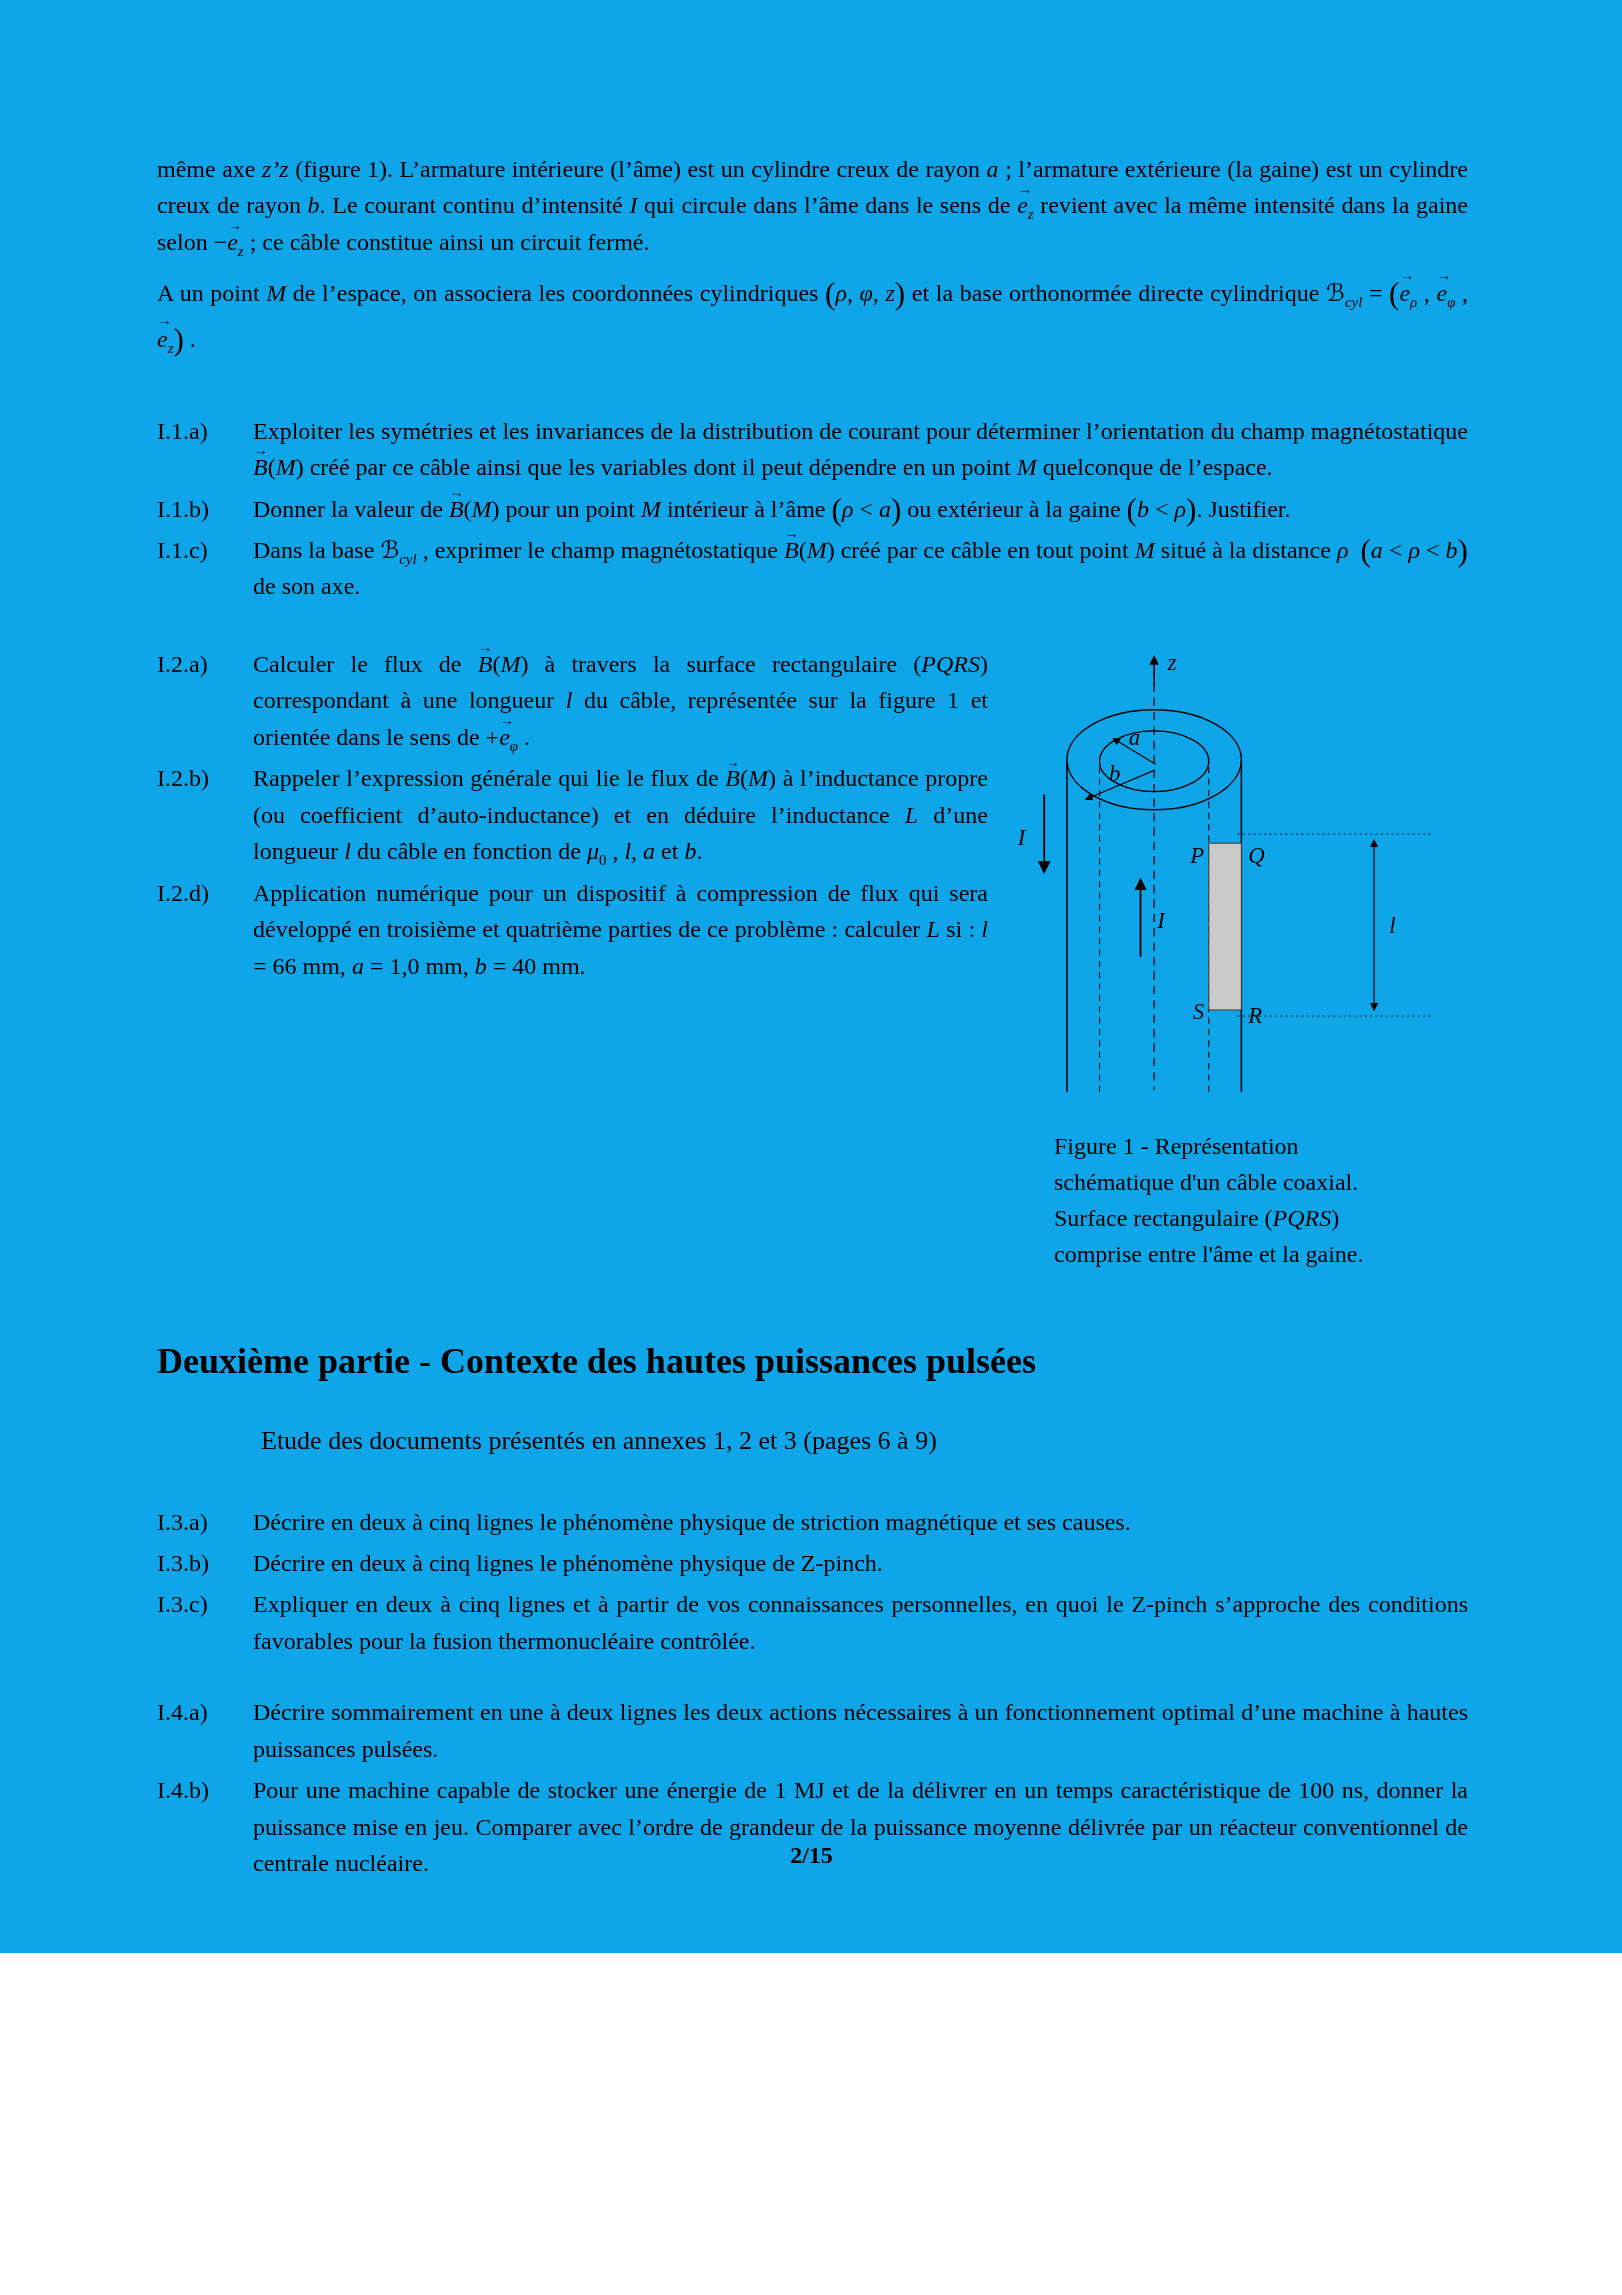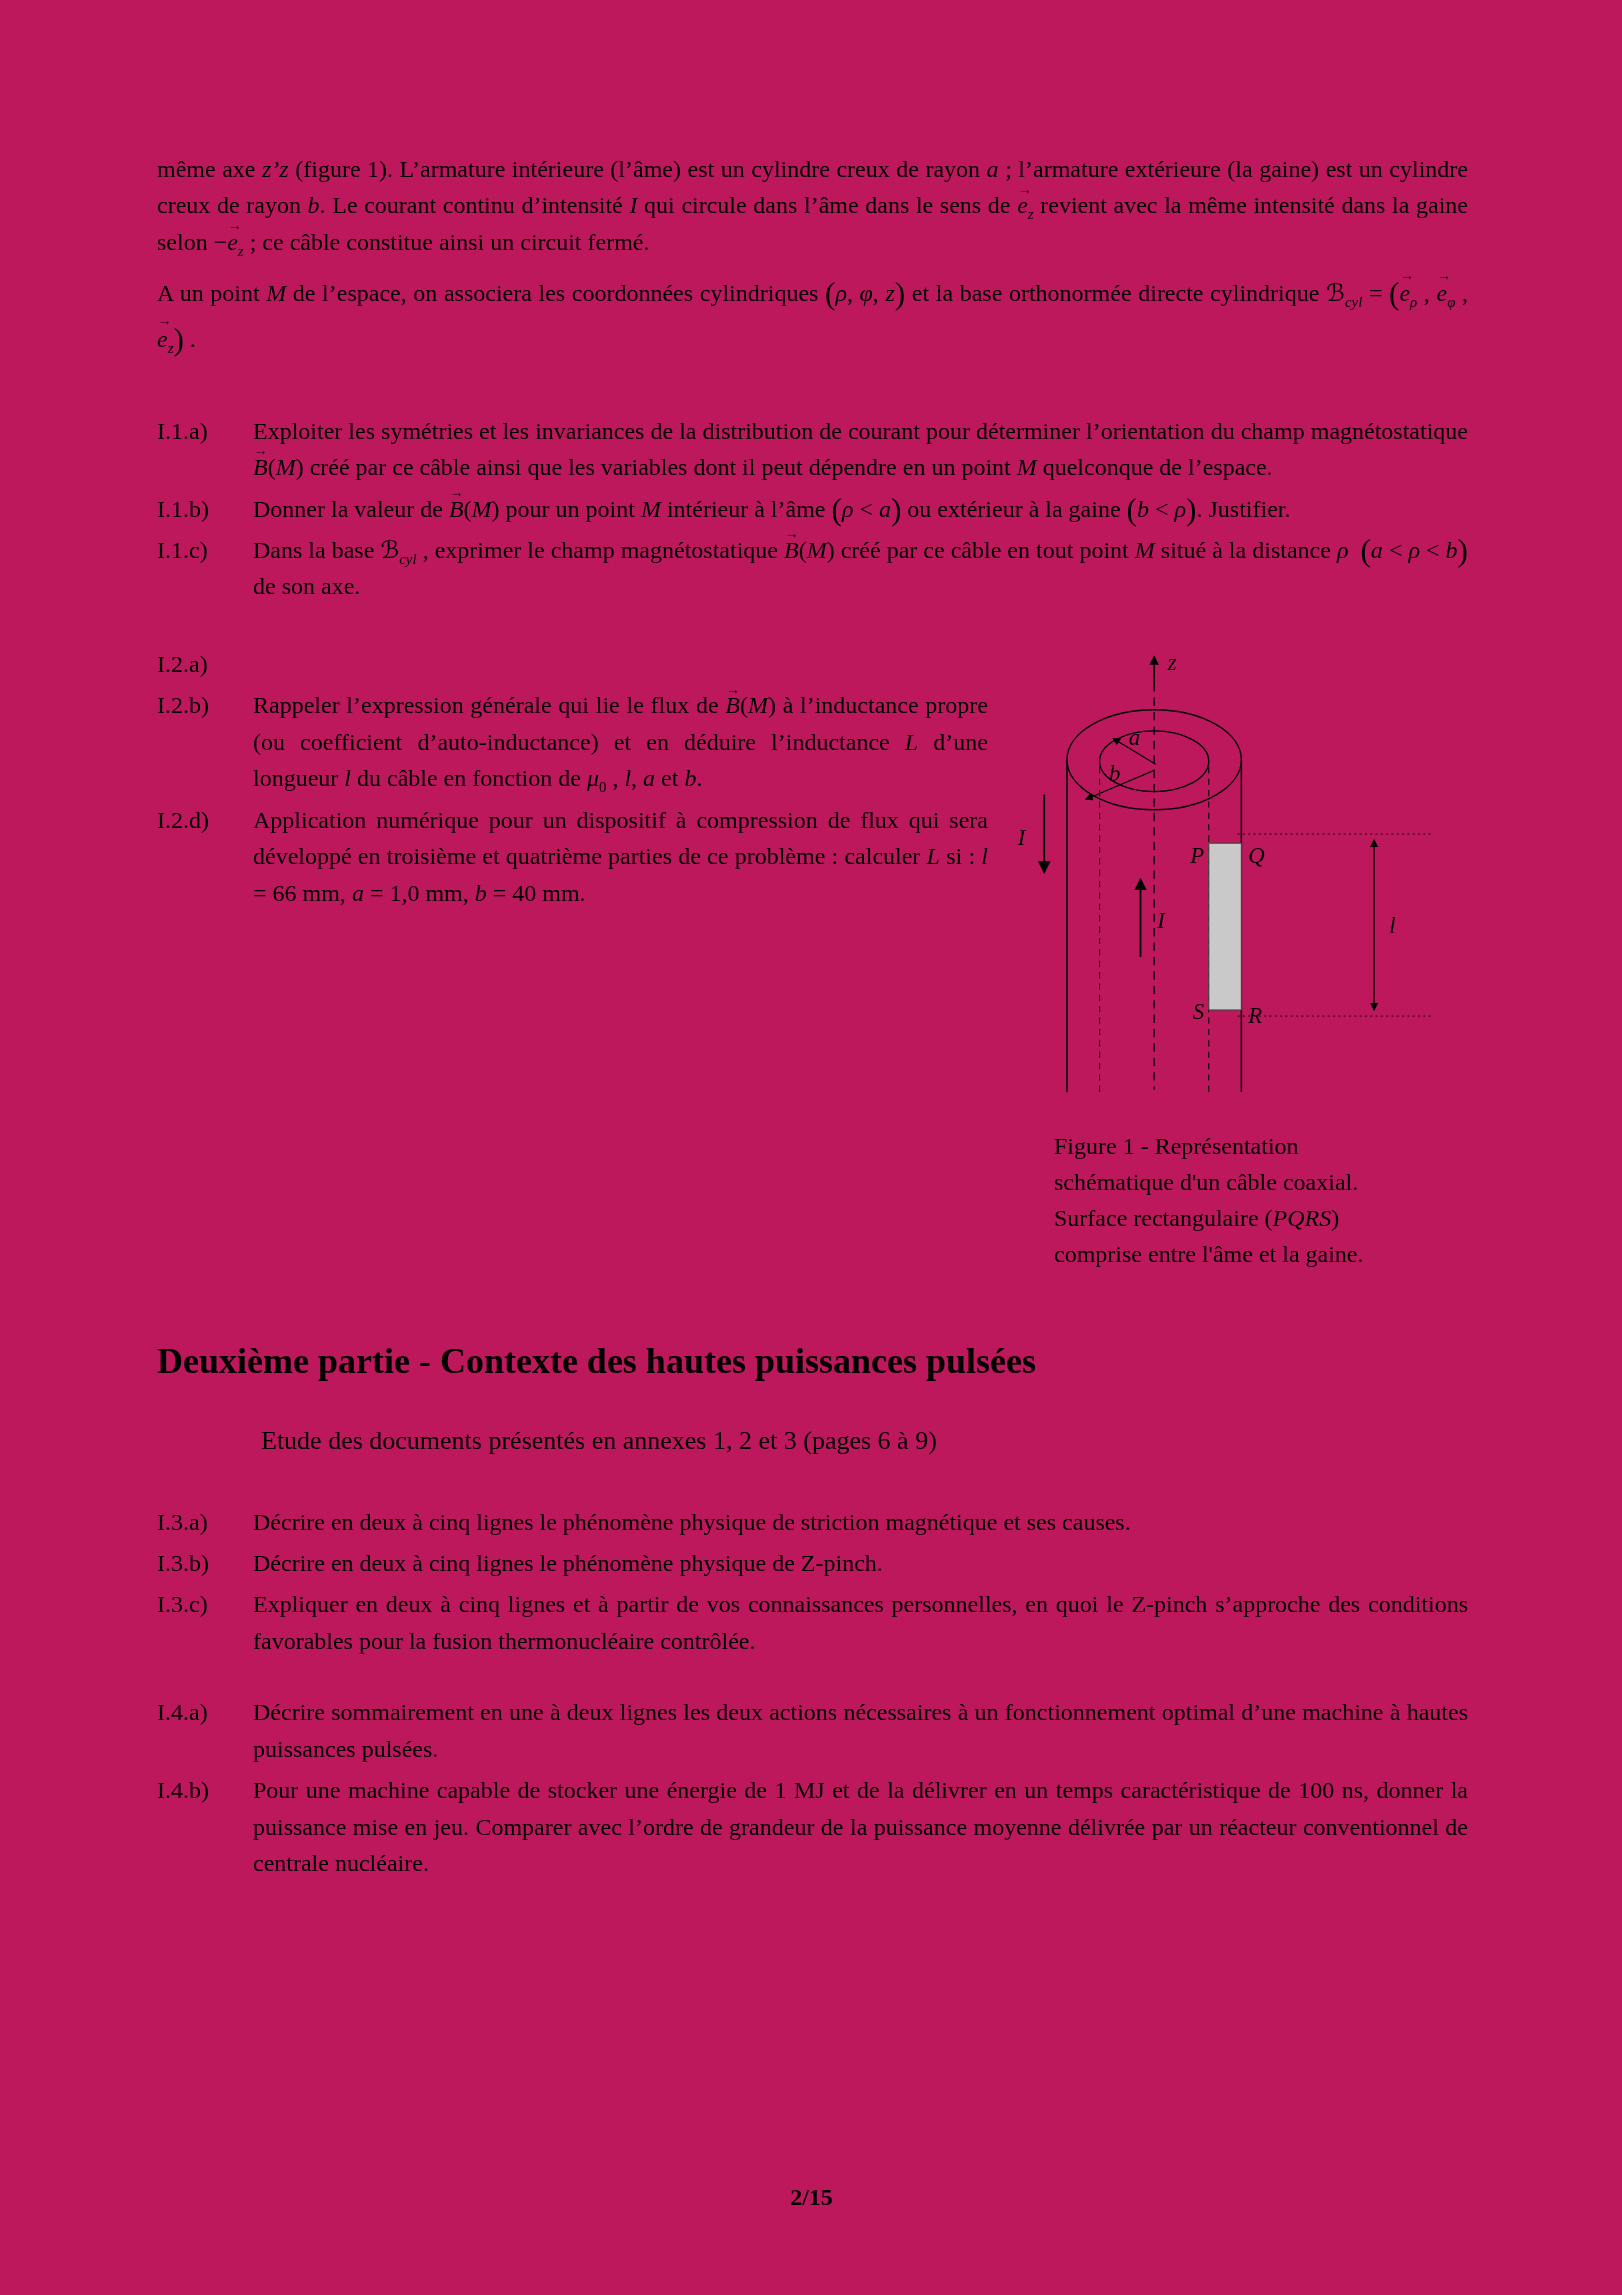--- a/index.html
+++ b/index.html
@@ -1,23 +1,23 @@
 <!DOCTYPE html>
 <html lang="fr" style="font-size:12.6px"><head>
 <meta charset="utf-8">
 <title>Sujet - page 2/15</title>
 <style>
   html,body{margin:0;padding:0;background:#ffffff;}
   .page{
     position:relative;
     width:1623px;
-    height:2295px;
+    height:1953px;
     box-sizing:border-box;
     padding:151px 155px 0 157px;
-    background:#be185d;
+    background:#0ea5e9;
     color:#000;
     font-family:"Liberation Serif","DejaVu Serif",serif;
     font-size:24px;
     line-height:1.52;
   }
   p{margin:0;}
   .j{text-align:justify;}
   i{font-style:italic;}
   sub{font-size:0.62em;line-height:0;}
   .vec{position:relative;display:inline-block;font-style:italic;}
@@ -63,20 +63,21 @@
     <div class="q-row">
       <span class="q-label">I.1.c)</span>
       <span class="q-text j">Dans la base <span class="scr">ℬ</span><sub><i>cyl</i></sub> , exprimer le champ magnétostatique <span class="vec">B</span>(<i>M</i>) créé par ce câble en tout point <i>M</i> situé à la distance <i>ρ</i>&nbsp; <span class="bp">(</span><i>a</i> &lt; <i>ρ</i> &lt; <i>b</i><span class="bp">)</span> de son axe.</span>
     </div>
   </div>
 
   <div class="twocol">
     <div class="col-left">
       <div class="q-row">
         <span class="q-label">I.2.a)</span>
+        <span class="q-text j">Calculer le flux de <span class="vec">B</span>(<i>M</i>) à travers la surface rectangulaire (<i>PQRS</i>) correspondant à une longueur <i>l</i> du câble, représentée sur la figure 1 et orientée dans le sens de +<span class="vec">e</span><sub><i>φ</i></sub> .</span>
       </div>
       <div class="q-row">
         <span class="q-label">I.2.b)</span>
         <span class="q-text j">Rappeler l’expression générale qui lie le flux de <span class="vec">B</span>(<i>M</i>) à l’inductance propre (ou coefficient d’auto-inductance) et en déduire l’inductance <i>L</i> d’une longueur <i>l</i> du câble en fonction de <i>μ</i><sub>0</sub> , <i>l</i>, <i>a</i> et <i>b</i>.</span>
       </div>
       <div class="q-row">
         <span class="q-label">I.2.d)</span>
         <span class="q-text j">Application numérique pour un dispositif à compression de flux qui sera développé en troisième et quatrième parties de ce problème : calculer <i>L</i> si : <i>l</i> = 66 mm, <i>a</i> = 1,0 mm, <i>b</i> = 40 mm.</span>
       </div>
     </div>

